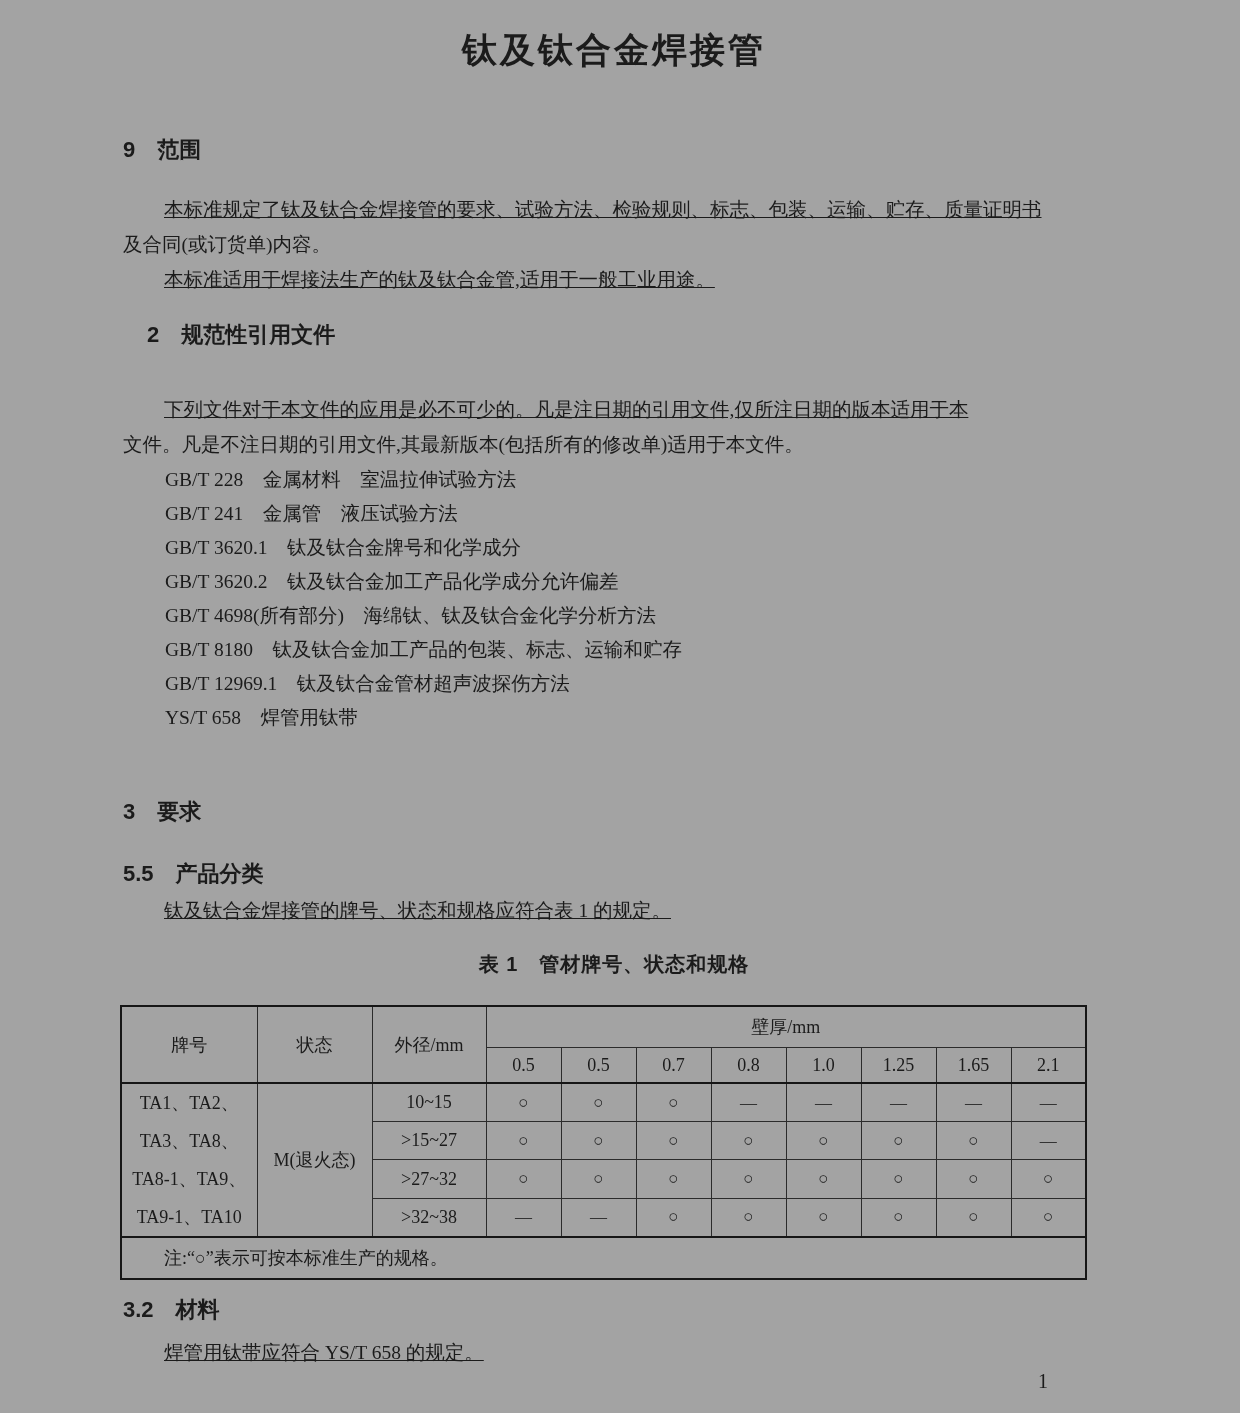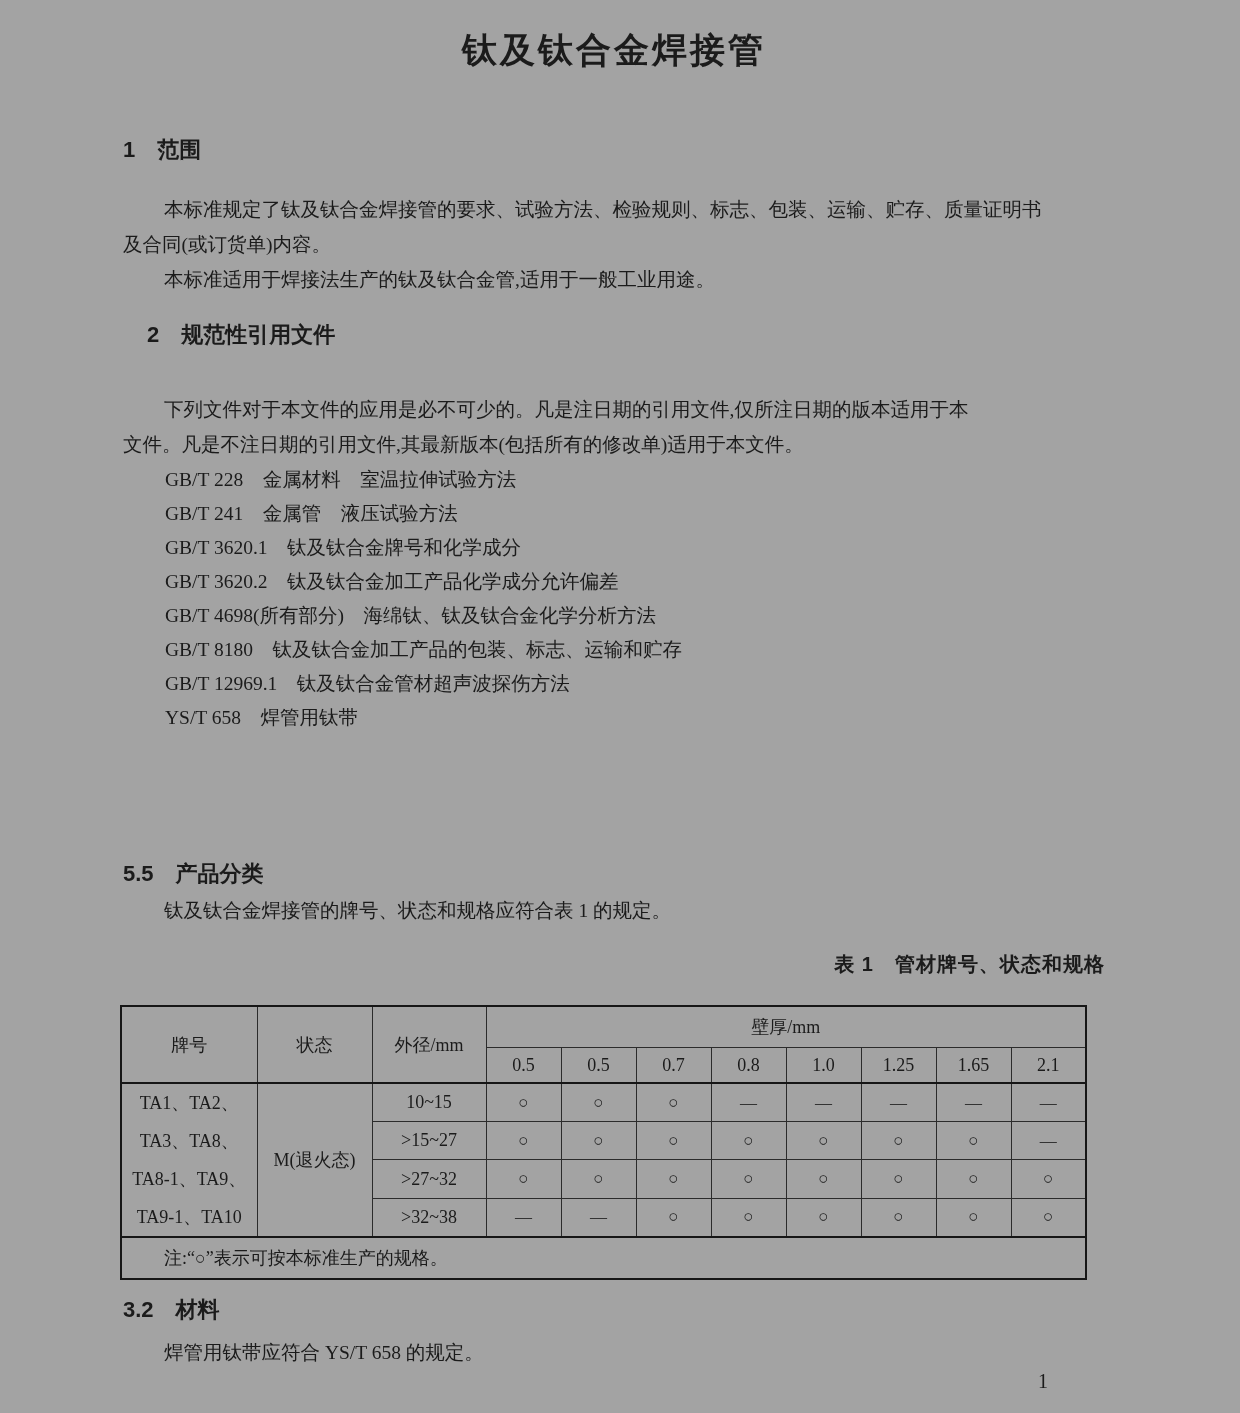--- a/index.html
+++ b/index.html
@@ -13,25 +13,25 @@
     top:26px;text-align:center;
     font-family:"Liberation Sans","DejaVu Sans",sans-serif;
     font-weight:700;font-size:35px;letter-spacing:3px;line-height:48px;
   }
   .hd{
     font-family:"Liberation Sans","DejaVu Sans",sans-serif;
     font-weight:700;font-size:22px;line-height:30px;
   }
   .para{font-size:19.5px;}
   .para .line{line-height:35px;}
-  .ind{text-indent:41px;}
+  .ind{text-indent:41px;text-decoration:underline;}
   .refs{font-size:19.5px;padding-left:42px;}
   .refs .ref-line{line-height:34px;}
   .tbl-caption{
-    top:950px;text-align:right;
+    top:950px;text-align:center;
     font-family:"Liberation Sans","DejaVu Sans",sans-serif;
     font-weight:700;font-size:20px;line-height:28px;letter-spacing:1px;
   }
   table.t1{
     border-collapse:collapse;table-layout:fixed;
     width:965px;margin-left:-3px;
     font-size:18px;
     font-family:Liberation Serif, serif;
   }
   .t1 td{
@@ -51,21 +51,21 @@
   }
   .page-num{font-size:20px;line-height:26px;}
 </style>
 </head>
 <body>
 
 <div class="page">
 
   <div class="abs doc-title">钛及钛合金焊接管</div>
 
-  <div class="abs hd" style="top:135px;">1　范围</div>
+  <div class="abs hd" style="top:135px;">9　范围</div>
 
   <div class="abs para" style="top:192px;">
     <div class="line ind">本标准规定了钛及钛合金焊接管的要求、试验方法、检验规则、标志、包装、运输、贮存、质量证明书</div>
     <div class="line">及合同(或订货单)内容。</div>
     <div class="line ind">本标准适用于焊接法生产的钛及钛合金管,适用于一般工业用途。</div>
   </div>
 
   <div class="abs hd" style="top:320px;margin-left:24px;">2　规范性引用文件</div>
 
   <div class="abs para" style="top:392px;">
@@ -77,20 +77,21 @@
     <div class="ref-line">GB/T 228　金属材料　室温拉伸试验方法</div>
     <div class="ref-line">GB/T 241　金属管　液压试验方法</div>
     <div class="ref-line">GB/T 3620.1　钛及钛合金牌号和化学成分</div>
     <div class="ref-line">GB/T 3620.2　钛及钛合金加工产品化学成分允许偏差</div>
     <div class="ref-line">GB/T 4698(所有部分)　海绵钛、钛及钛合金化学分析方法</div>
     <div class="ref-line">GB/T 8180　钛及钛合金加工产品的包装、标志、运输和贮存</div>
     <div class="ref-line">GB/T 12969.1　钛及钛合金管材超声波探伤方法</div>
     <div class="ref-line">YS/T 658　焊管用钛带</div>
   </div>
 
+  <div class="abs hd" style="top:797px;">3　要求</div>
 
   <div class="abs hd" style="top:859px;">5.5　产品分类</div>
 
   <div class="abs para" style="top:893px;">
     <div class="line ind">钛及钛合金焊接管的牌号、状态和规格应符合表 1 的规定。</div>
   </div>
 
   <div class="abs tbl-caption">表 1　管材牌号、状态和规格</div>
 
   <div class="abs" style="top:1005px;">

